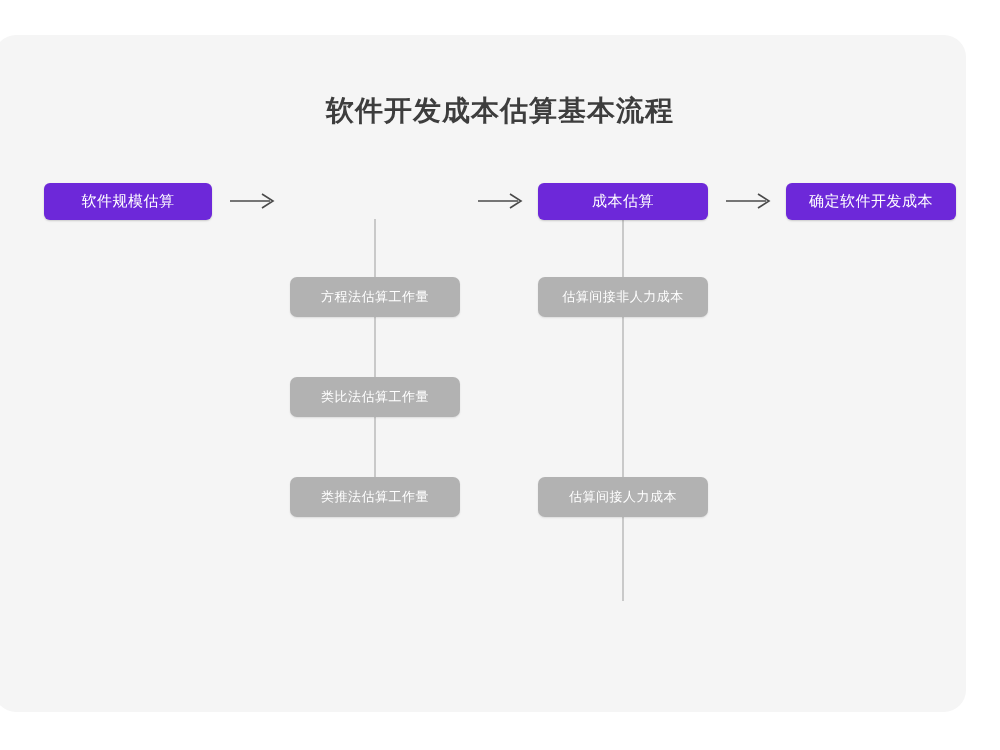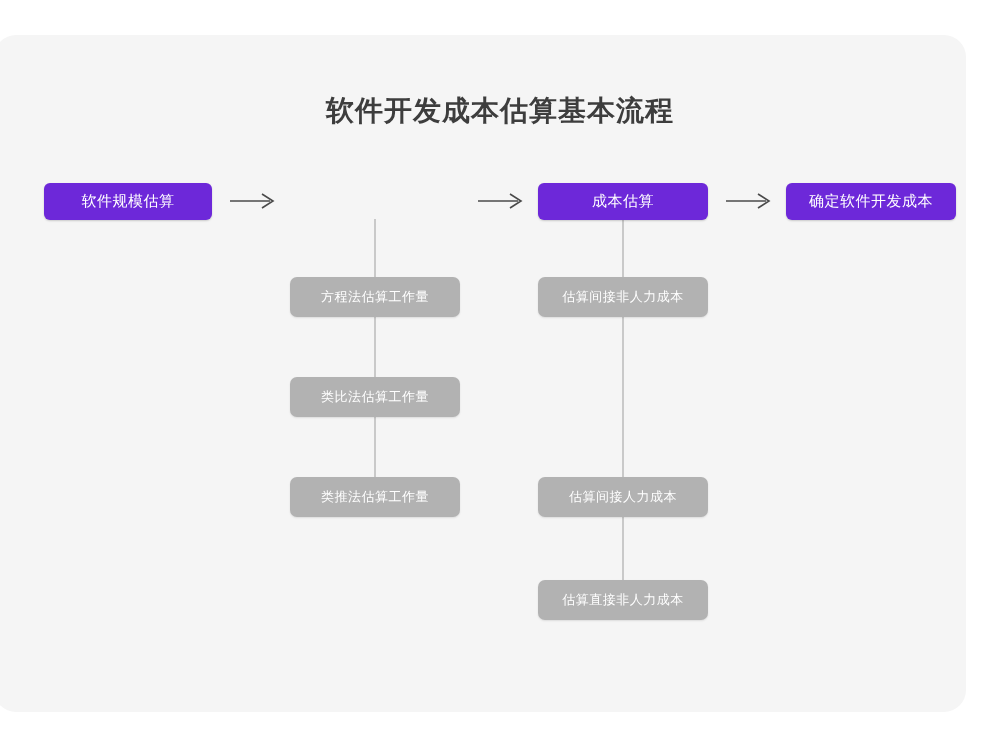--- a/index.html
+++ b/index.html
@@ -151,17 +151,14 @@
 
   <div class="node secondary" style="left:538px; top:277px; width:170px;">
     <span>估算间接非人力成本</span>
   </div>
 
 
   <div class="node secondary" style="left:538px; top:477px; width:170px;">
     <span>估算间接人力成本</span>
   </div>
 
-  <div class="node secondary" style="left:538px; top:580px; width:170px;">
-    <span>估算直接非人力成本</span>
-  </div>
 
 </div>
 
 </body></html>

